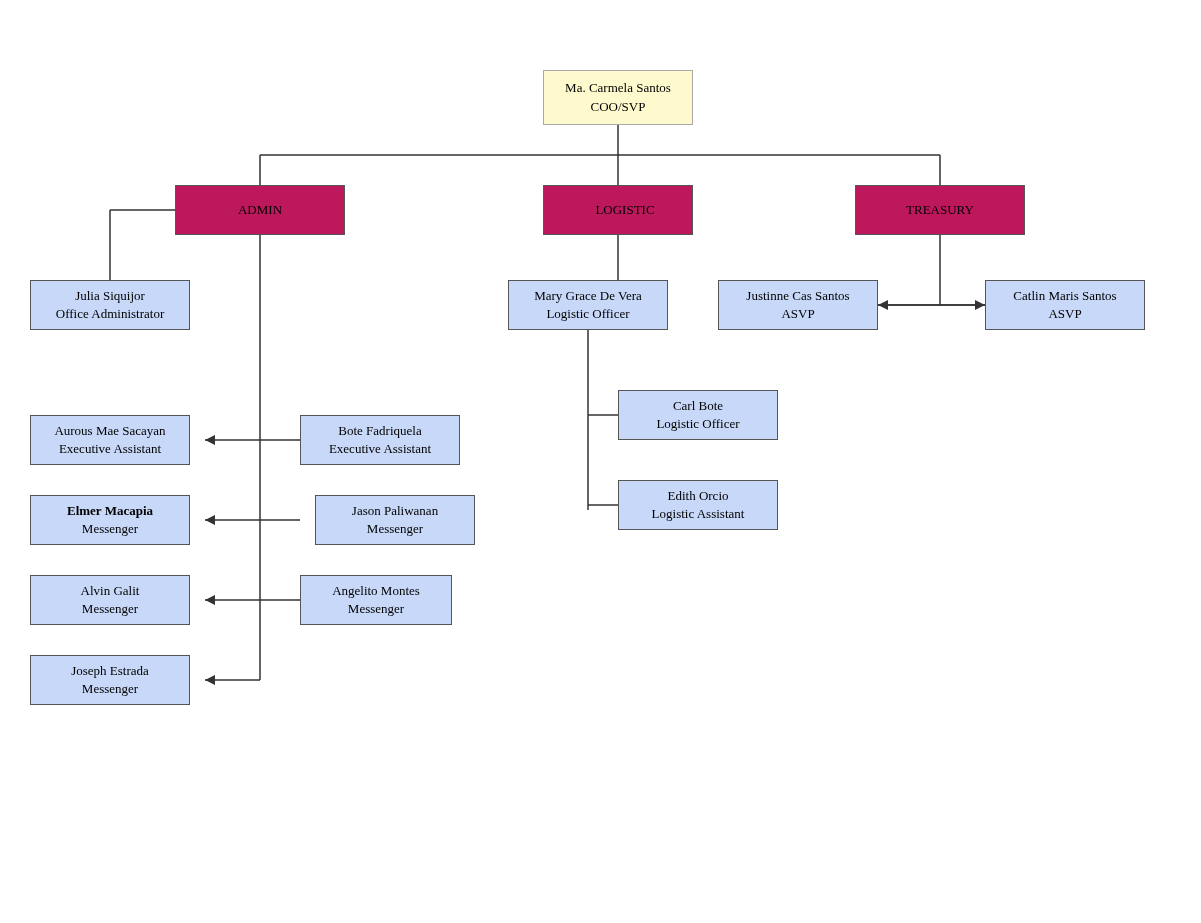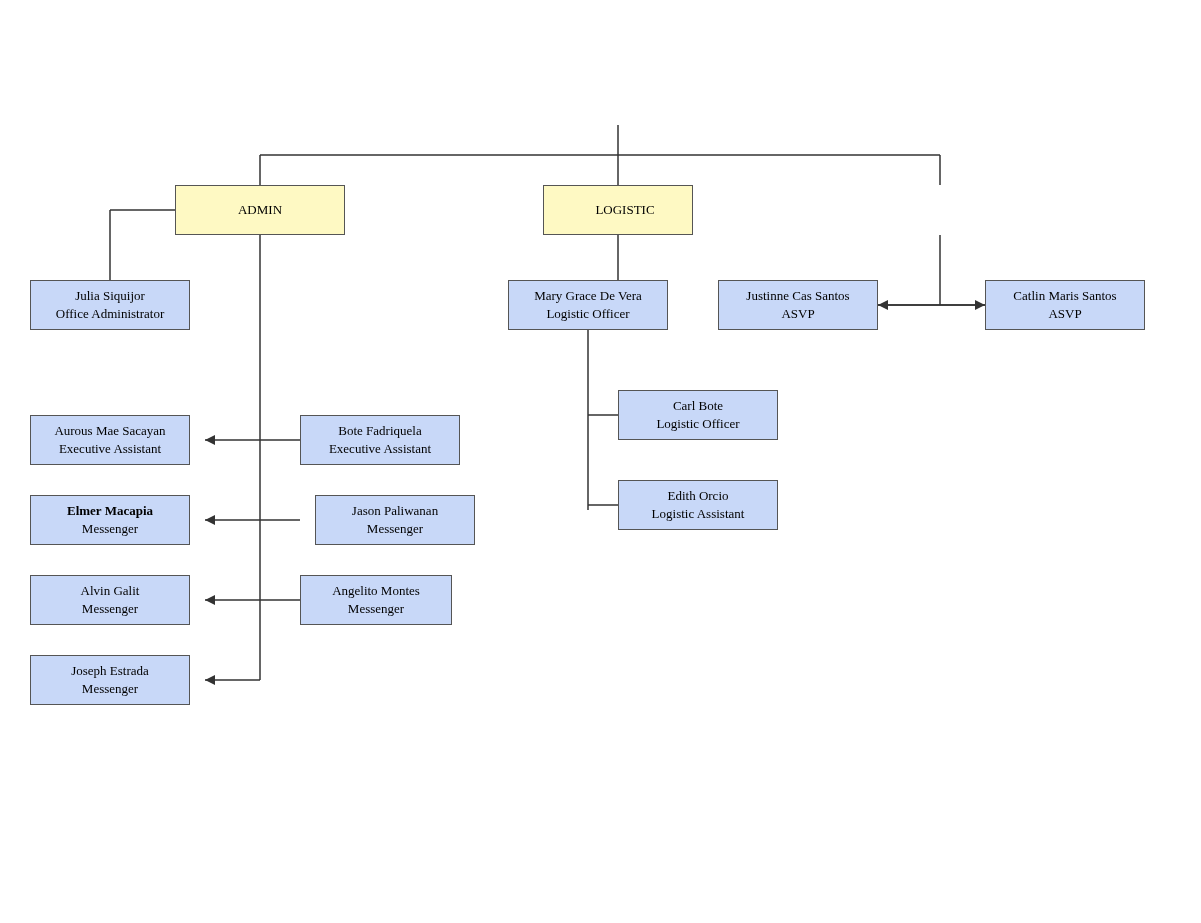--- a/index.html
+++ b/index.html
@@ -40,21 +40,21 @@
       align-items: center;
       justify-content: center;
       font-size: 13px;
       line-height: 1.4;
     }
     .box-yellow {
       background: #fffacd;
       border-color: #aaa;
     }
     .box-pink {
-      background: #fef9c3;
+      background: #be185d;
       border-color: #555;
       justify-content: center;
     }
     .box-blue {
       background: #c8d8f8;
       border-color: #555;
     }
   </style>
 </head>
 <body>
@@ -116,25 +116,32 @@
     <line x1="940" y1="265" x2="985" y2="265" stroke="#333" stroke-width="1.5"></line>
 
      Catlin double arrow --&gt;
     <line x1="878" y1="265" x2="878" y2="265" stroke="#333" stroke-width="1.5"></line>
     
     <line x1="985" y1="265" x2="878" y2="265" stroke="#333" stroke-width="1.5"></line>
     <polygon points="985,265 975,260 975,270" fill="#333"></polygon>
     <polygon points="878,265 888,260 888,270" fill="#333"></polygon>
   </svg>
 
+<div class="box box-yellow" style="left: 543px; top: 30px; width: 150px; height: 55px;">
+      <span style="font-weight: normal;">Ma. Carmela Santos</span>
+      <span>COO/SVP</span>
+    </div>
     <div class="box box-pink" style="left: 175px; top: 145px; width: 170px; height: 50px;">
       <span style="font-weight: normal;">ADMIN</span>
     </div>
     <div class="box box-pink" style="left: 543px; top: 145px; width: 150px; height: 50px; padding-left: 14px;">
       <span style="font-weight: normal;">LOGISTIC</span>
+    </div>
+    <div class="box box-pink" style="left: 855px; top: 145px; width: 170px; height: 50px;">
+      <span style="font-weight: normal;">TREASURY</span>
     </div>
     <div class="box box-blue" style="left: 30px; top: 240px; width: 160px; height: 50px;">
       <span style="font-weight: normal;">Julia Siquijor</span>
       <span>Office Administrator</span>
     </div>
     <div class="box box-blue" style="left: 508px; top: 240px; width: 160px; height: 50px;">
       <span style="font-weight: normal;">Mary Grace De Vera</span>
       <span>Logistic Officer</span>
     </div>
     <div class="box box-blue" style="left: 718px; top: 240px; width: 160px; height: 50px;">

